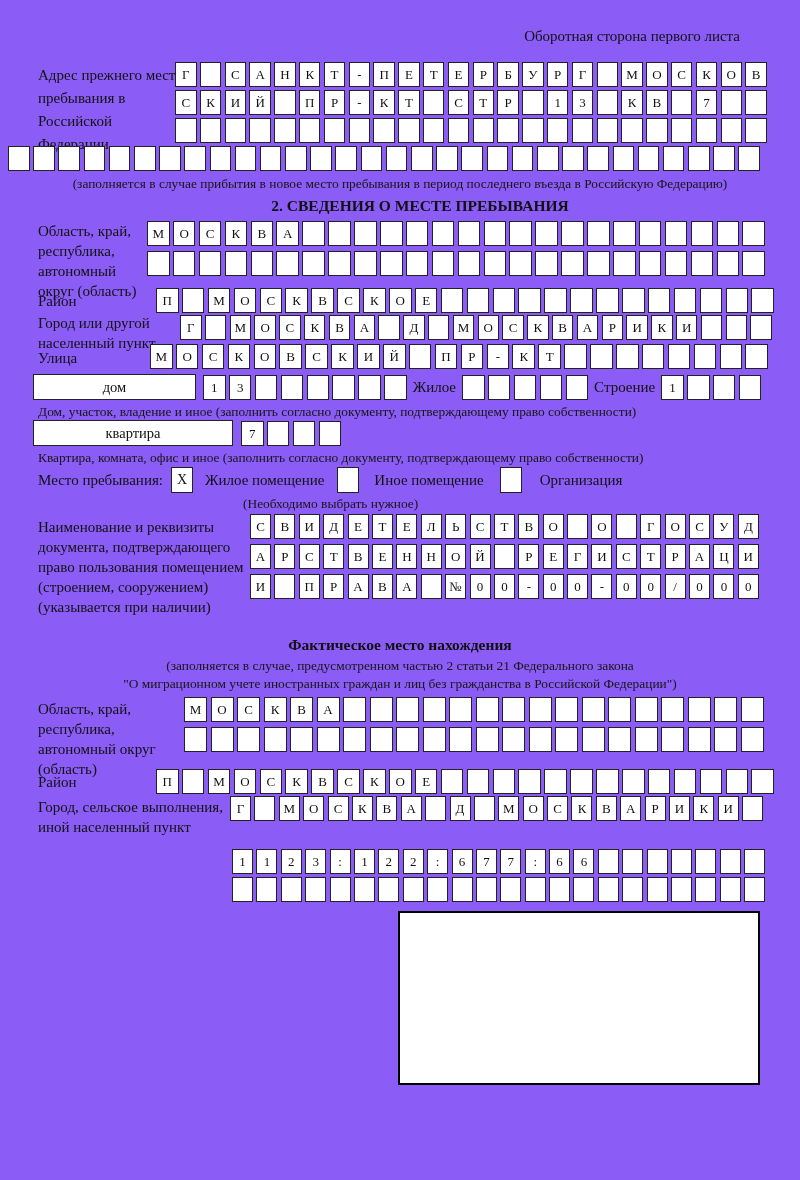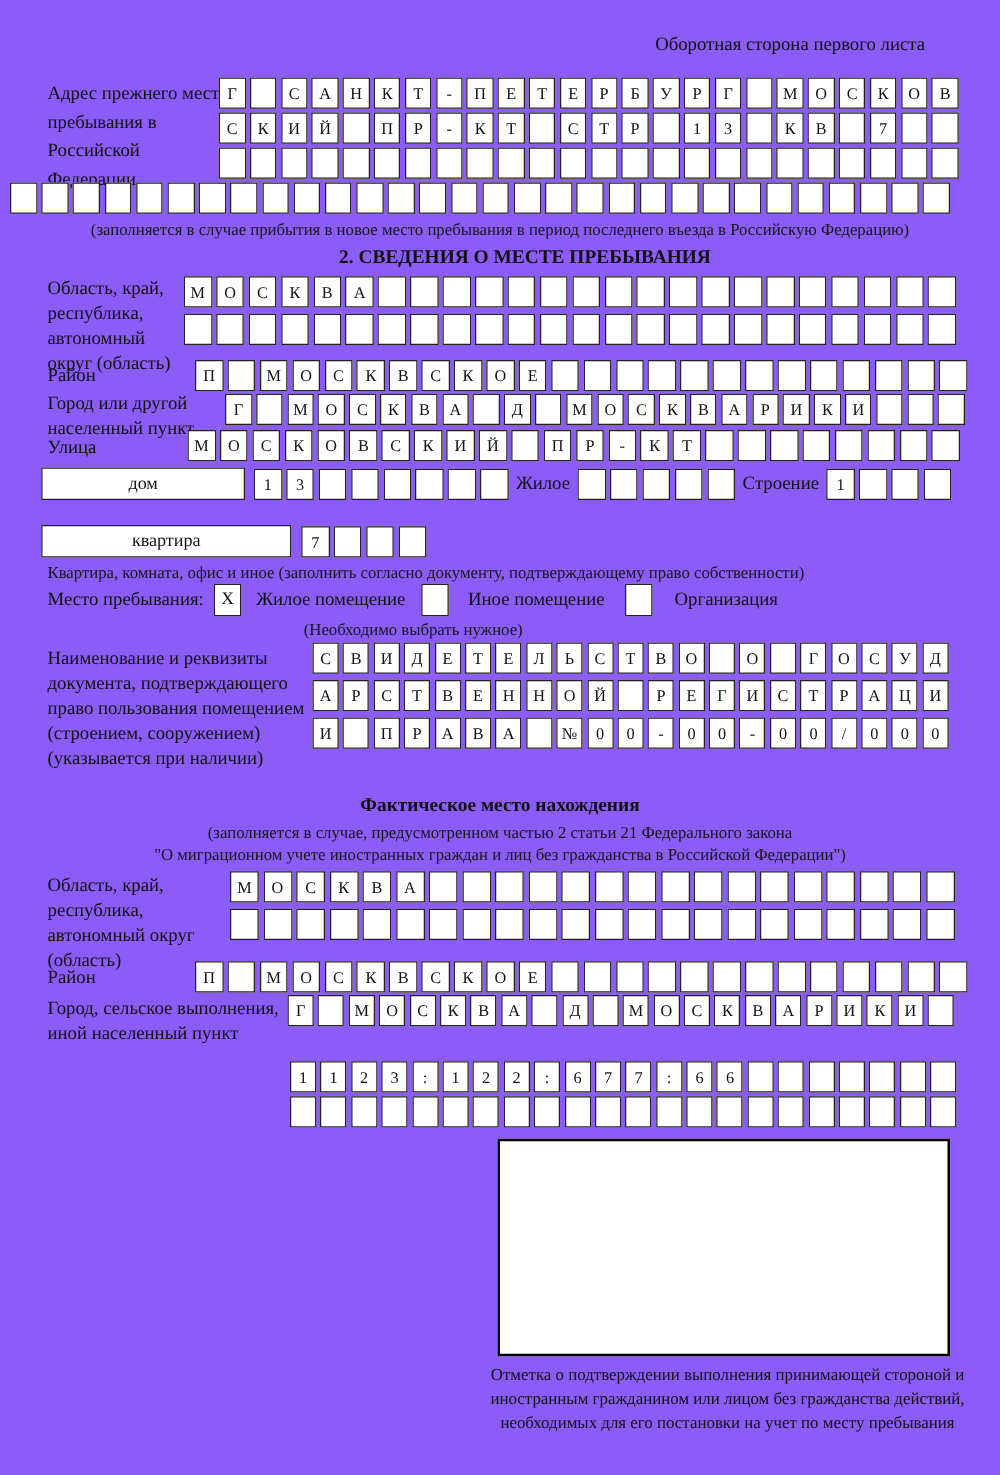--- a/index.html
+++ b/index.html
@@ -323,20 +323,21 @@
         <div class="cell"></div>
       </div>
     <span class="inline-label" style="">Строение</span>
     <div class="cells v26">
         <div class="cell">1</div>
         <div class="cell"></div>
         <div class="cell"></div>
         <div class="cell"></div>
       </div>
   </div>
+  <div class="abs note" style="left:38px;top:404px;">Дом, участок, владение и иное (заполнить согласно документу, подтверждающему право собственности)</div>
 
   <div class="abs inlinebar" style="left:33px;top:420px;">
     <div class="wbox" style="width:200px;margin-right:8px;">квартира</div>
     <div class="cells v26">
         <div class="cell">7</div>
         <div class="cell"></div>
         <div class="cell"></div>
         <div class="cell"></div>
       </div>
   </div>
@@ -581,15 +582,14 @@
         <div class="cell"></div>
         <div class="cell"></div>
         <div class="cell"></div>
         <div class="cell"></div>
         <div class="cell"></div>
         <div class="cell"></div>
       </div>
   </div>
 
   <div class="abs bigbox" style="left:398px;top:911px;width:362px;height:174px;"></div>
-  <div class="abs caption" style="left:390px;top:1090px;width:384px;">Отметка о подтверждении выполнения принимающей стороной и иностранным гражданином или лицом без гражданства действий, необходимых для его постановки на учет по месту пребывания</div>
 
 </div>
 
 </body></html>

